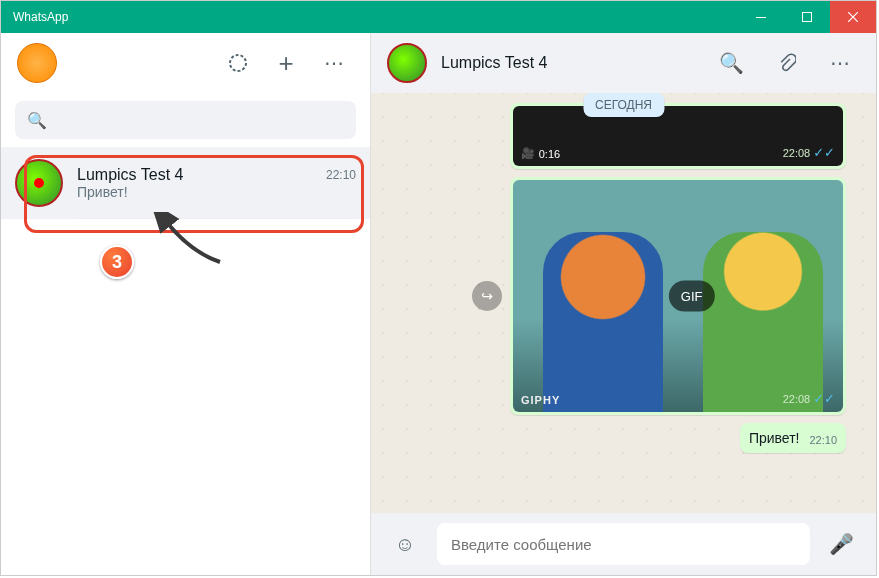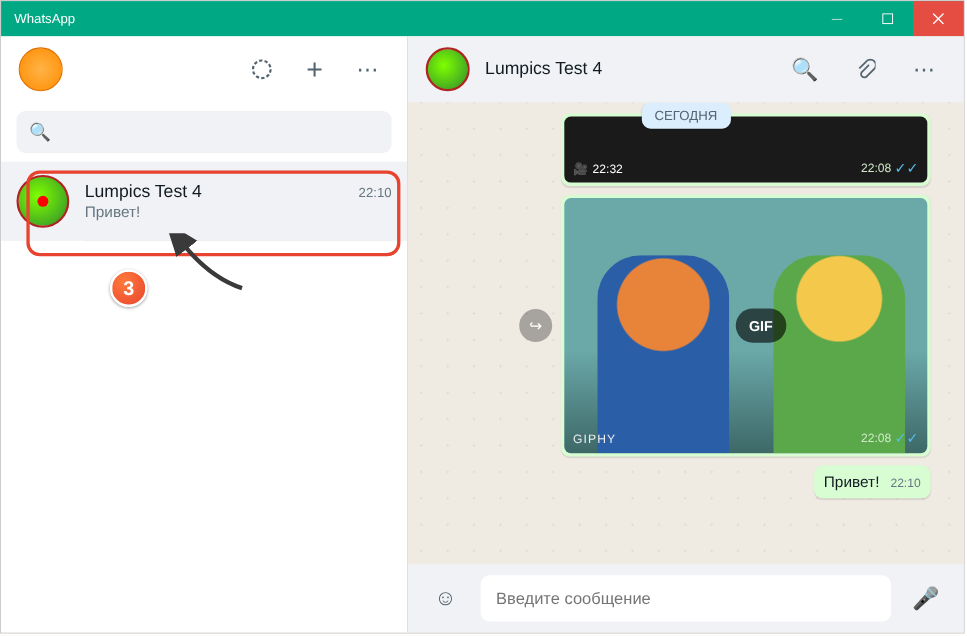--- a/index.html
+++ b/index.html
@@ -36,22 +36,22 @@
 .msgs{flex:1;overflow:hidden;position:relative;z-index:1;padding:10px 30px 6px;display:flex;flex-direction:column;align-items:flex-end;gap:8px}
 .date-pill{align-self:center;background:#dbeefd;color:#54656f;font-size:12px;padding:5px 12px;border-radius:8px;box-shadow:0 1px 1px rgba(0,0,0,.1);position:absolute;left:50%;top:0;transform:translateX(-50%);z-index:3}
 .bubble{background:#d9fdd3;border-radius:8px;padding:3px;box-shadow:0 1px 1px rgba(0,0,0,.1);position:relative;max-width:340px}
 .vid{width:330px;height:60px;background:#1a1a1a;border-radius:6px;position:relative;color:#fff}
 .vid-dur{position:absolute;left:8px;bottom:6px;font-size:11px;display:flex;align-items:center;gap:4px}
 .vid-time{position:absolute;right:8px;bottom:6px;font-size:11px;color:#cfe9c8;display:flex;align-items:center;gap:3px}
 .gif{width:330px;height:232px;border-radius:6px;position:relative;overflow:hidden;background:linear-gradient(#6ba8a8 60%,#3d6868)}
 .puppet{position:absolute;bottom:0;width:120px;height:180px}
 .p1{left:30px;background:radial-gradient(circle at 50% 25%,#e8833a 0,#e8833a 28%,transparent 29%),linear-gradient(#2a5fa8,#2a5fa8);border-radius:40px 40px 0 0}
 .p2{right:20px;background:radial-gradient(circle at 50% 22%,#f4c84a 0,#f4c84a 25%,transparent 26%),linear-gradient(#5aa84a,#5aa84a);border-radius:40px 40px 0 0}
-.gif-badge{position:absolute;left:50%;top:50%;transform:translate(-20%,-50%);background:rgba(0,0,0,.6);color:#fff;font-size:13px;font-weight:700;padding:8px 12px;border-radius:20px}
-.giphy{position:absolute;left:8px;bottom:6px;font-size:11px;color:#eee;font-weight:400;letter-spacing:1px}
+.gif-badge{position:absolute;left:50%;top:50%;transform:translate(-20%,-50%);background:rgba(0,0,0,.6);color:#fff;font-size:13px;font-weight:400;padding:8px 12px;border-radius:20px}
+.giphy{position:absolute;left:8px;bottom:6px;font-size:11px;color:#eee;font-weight:700;letter-spacing:1px}
 .gif-time{position:absolute;right:8px;bottom:6px;font-size:11px;color:#cfe9c8;display:flex;align-items:center;gap:3px}
 .fwd{position:absolute;left:-38px;top:50%;transform:translateY(-50%);width:30px;height:30px;background:rgba(0,0,0,.3);border-radius:50%;display:flex;align-items:center;justify-content:center;color:#fff;font-size:14px}
 .txt-bubble{background:#d9fdd3;border-radius:8px;padding:7px 9px;box-shadow:0 1px 1px rgba(0,0,0,.1);display:flex;align-items:flex-end;gap:10px;align-self:flex-end}
 .txt-msg{font-size:14px;color:#111b21}
 .txt-time{font-size:11px;color:#667781}
 .composer{height:62px;background:#f0f2f5;display:flex;align-items:center;padding:0 14px;gap:12px;position:relative;z-index:2}
 .comp-input{flex:1;height:42px;background:#fff;border-radius:8px;display:flex;align-items:center;padding:0 14px}
 .comp-input input{border:none;flex:1;font-size:15px;outline:none;color:#3b4a54}
 .highlight{position:absolute;border:3px solid #e8432e;border-radius:12px;left:24px;top:155px;width:340px;height:78px;z-index:10;pointer-events:none}
 .arrow{position:absolute;left:150px;top:212px;z-index:11;pointer-events:none}
@@ -125,21 +125,21 @@
         <div class="hicon">⋯</div>
       </div>
 
       <div class="msgs">
         <div class="date-pill">СЕГОДНЯ</div>
 
         <div class="bubble" style="margin-top:0">
           <div class="vid">
             <div class="vid-dur">
                 <span>🎥</span>
-                <span>22:32</span>
+                <span>0:16</span>
               </div>
             <div class="vid-time">
                 <span>22:08</span>
                 <span class="checks">✓✓</span>
               </div>
           </div>
         </div>
 
         <div class="bubble" style="position:relative">
           <div class="fwd">↪</div>

